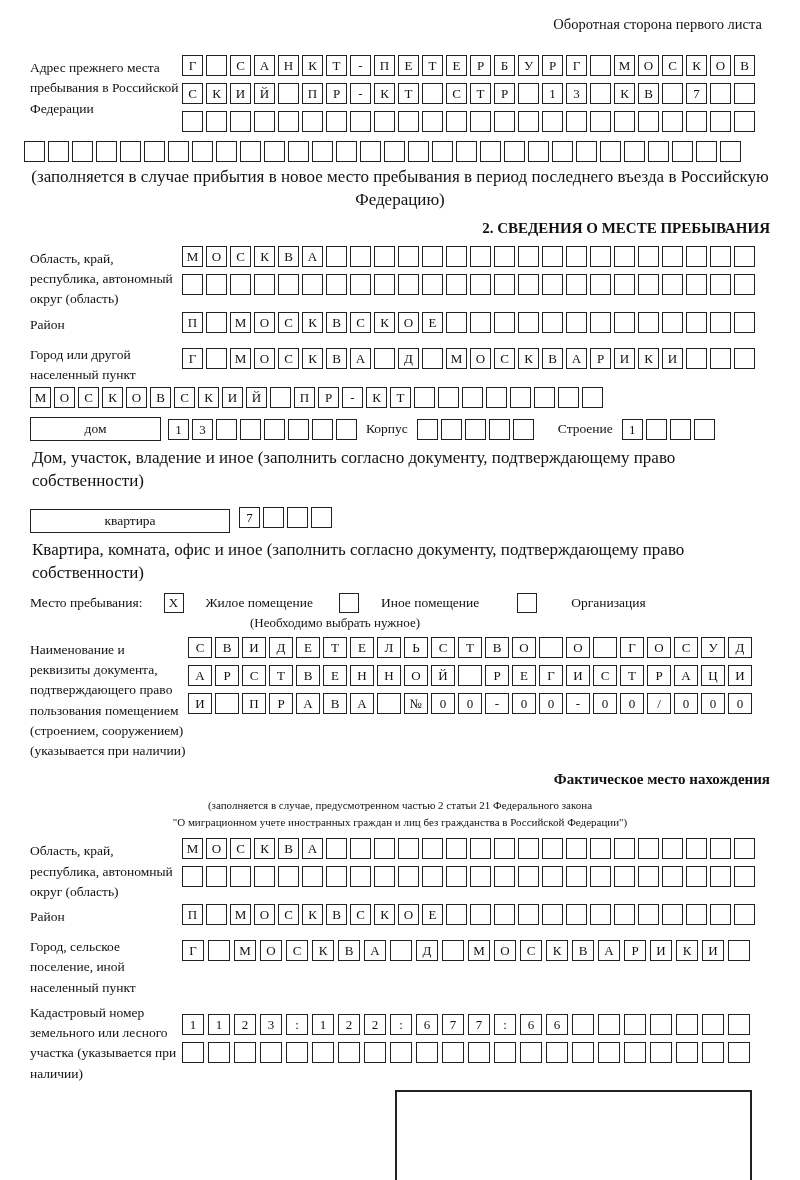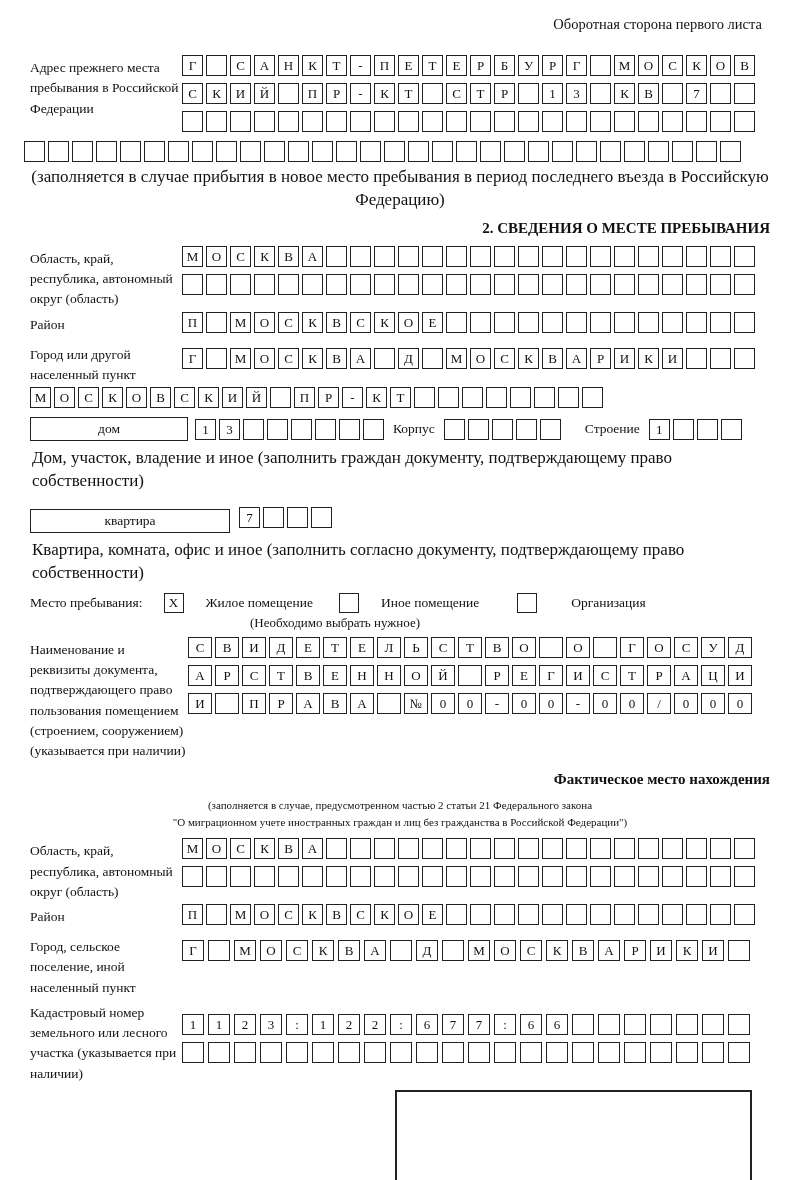--- a/index.html
+++ b/index.html
@@ -26,21 +26,21 @@
   .cells.p26{gap:4px;}
   .fullrow{margin-left:-6px;margin-bottom:4px;}
   .caption{font-size:17px;text-align:center;margin:1px 0 8px 0;line-height:1.35;}
   .caption.left{text-align:left;margin-left:2px;}
   .section-title{text-align:right;font-weight:bold;font-size:15px;margin:6px 0 9px 0;}
   .inline-row{display:flex;align-items:center;margin-bottom:6px;}
   .named-box{
     box-sizing:border-box;height:24px;border:1.6px solid #222;
     display:flex;align-items:center;justify-content:center;font-size:13.5px;
   }
-  .dom-box{width:158px;margin-right:7px;}
+  .dom-box{width:131px;margin-right:7px;}
   .kv-box{width:200px;margin-right:9px;margin-top:8px;}
   .inline-label{font-size:13.5px;margin:0 9px;}
   .checkbox{
     box-sizing:border-box;width:20px;height:20px;border:1.6px solid #222;
     display:flex;align-items:center;justify-content:center;font-size:13px;flex:0 0 auto;
   }
   .mesto-row{display:flex;align-items:center;font-size:13.5px;margin:2px 0 2px 0;gap:12px;}
   .mesto-row .opt-label{margin:0 14px 0 10px;}
   .mesto-note{width:300px;margin-left:155px;text-align:center;font-size:13px;margin-bottom:6px;}
   .fact-note{font-size:11px;text-align:center;line-height:1.5;margin-bottom:8px;}
@@ -351,21 +351,21 @@
       <span class="cell"></span>
     </div>
   <span class="inline-label" style="margin-left:24px">Строение</span>
   <div class="cells" style="margin-bottom:0">
       <span class="cell">1</span>
       <span class="cell"></span>
       <span class="cell"></span>
       <span class="cell"></span>
     </div>
 </div>
-<div class="caption left">Дом, участок, владение и иное (заполнить граждан документу, подтверждающему право собственности)</div>
+<div class="caption left">Дом, участок, владение и иное (заполнить согласно документу, подтверждающему право собственности)</div>
 
 <div class="inline-row">
   <div class="named-box kv-box">квартира</div>
   <div class="cells" style="margin-bottom:0">
       <span class="cell">7</span>
       <span class="cell"></span>
       <span class="cell"></span>
       <span class="cell"></span>
     </div>
 </div>

